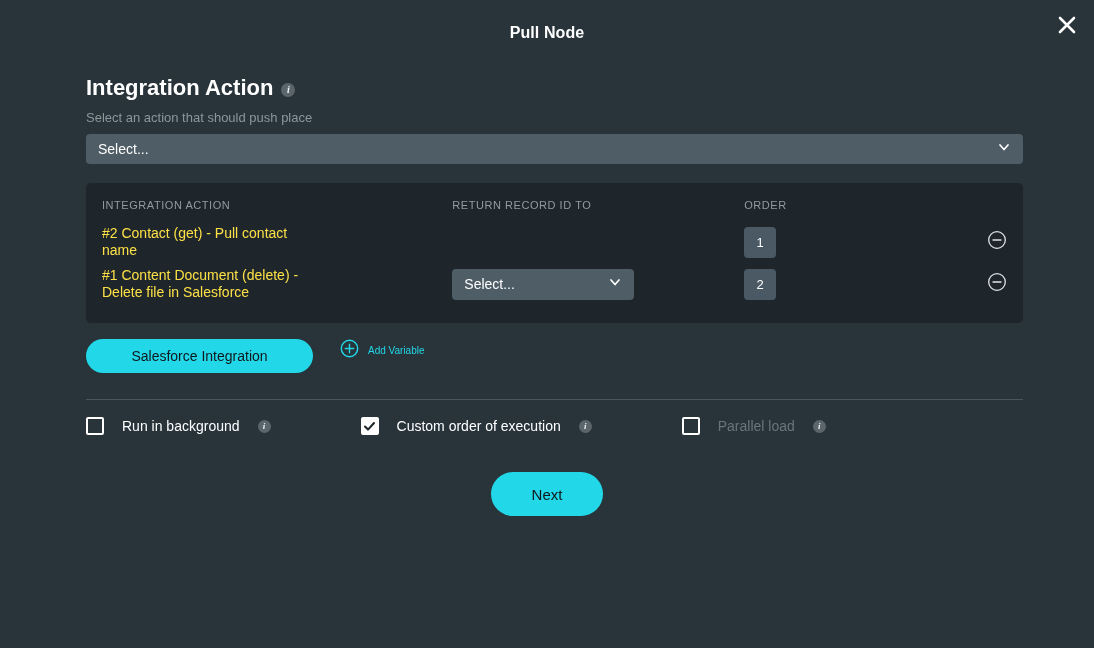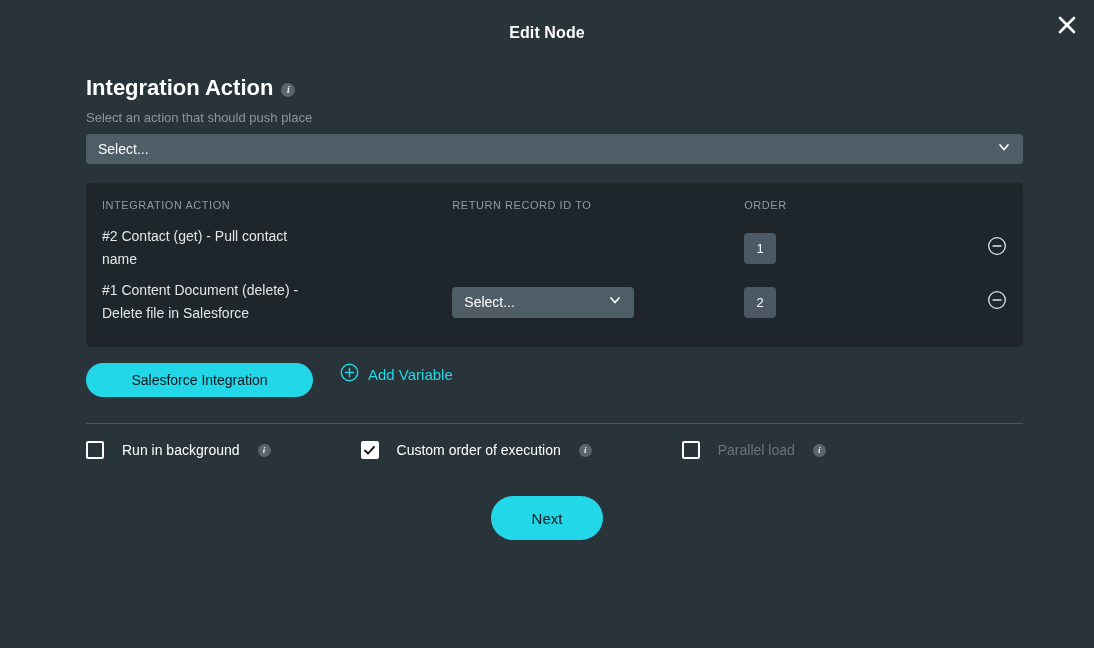--- a/index.html
+++ b/index.html
@@ -153,22 +153,22 @@
   .col-action { width: 240px; }
   .col-return { width: 200px; }
   .col-order  { width: 120px; }
   .col-remove { width: 60px; }
   .tbl td {
     padding: 0 0 8px 0;
     vertical-align: middle;
   }
   .action-text {
     font-size: 14px;
-    line-height: 23px;
-    color: #e5e5e5;
+    line-height: 17px;
+    color: #fde047;
     max-width: 215px;
   }
   .select-sm {
     width: 182px;
     height: 31px;
     background: #4e5d66;
     border-radius: 4px;
     display: flex;
     align-items: center;
     justify-content: space-between;
@@ -216,21 +216,21 @@
     padding: 0 22px;
   }
   .add-variable {
     margin-left: 27px;
     display: flex;
     align-items: center;
     gap: 9px;
     cursor: pointer;
   }
   .add-variable .label {
-    font-size: 15px;
+    font-size: 10px;
     color: #22d8e8;
   }
 
   
   .divider {
     margin-top: 26px;
     width: 937px;
     height: 1px;
     background: #4a565d;
   }
@@ -313,21 +313,21 @@
     color: #10171c;
     font-size: 15px;
     font-family: "Liberation Sans", sans-serif;
     cursor: pointer;
   }
 </style>
 </head>
 <body>
 
 <div class="modal-header">
-  <div class="modal-title">Edit Node</div>
+  <div class="modal-title">Pull Node</div>
   <div class="close-button">
     <span>
       <svg width="22" height="22" viewBox="0 0 22 22">
         <path d="M4 4 L18 18 M18 4 L4 18" stroke="#ffffff" stroke-width="2.6" stroke-linecap="round"></path>
       </svg>
     </span>
   </div>
 </div>
 
 <div class="modal-body">

